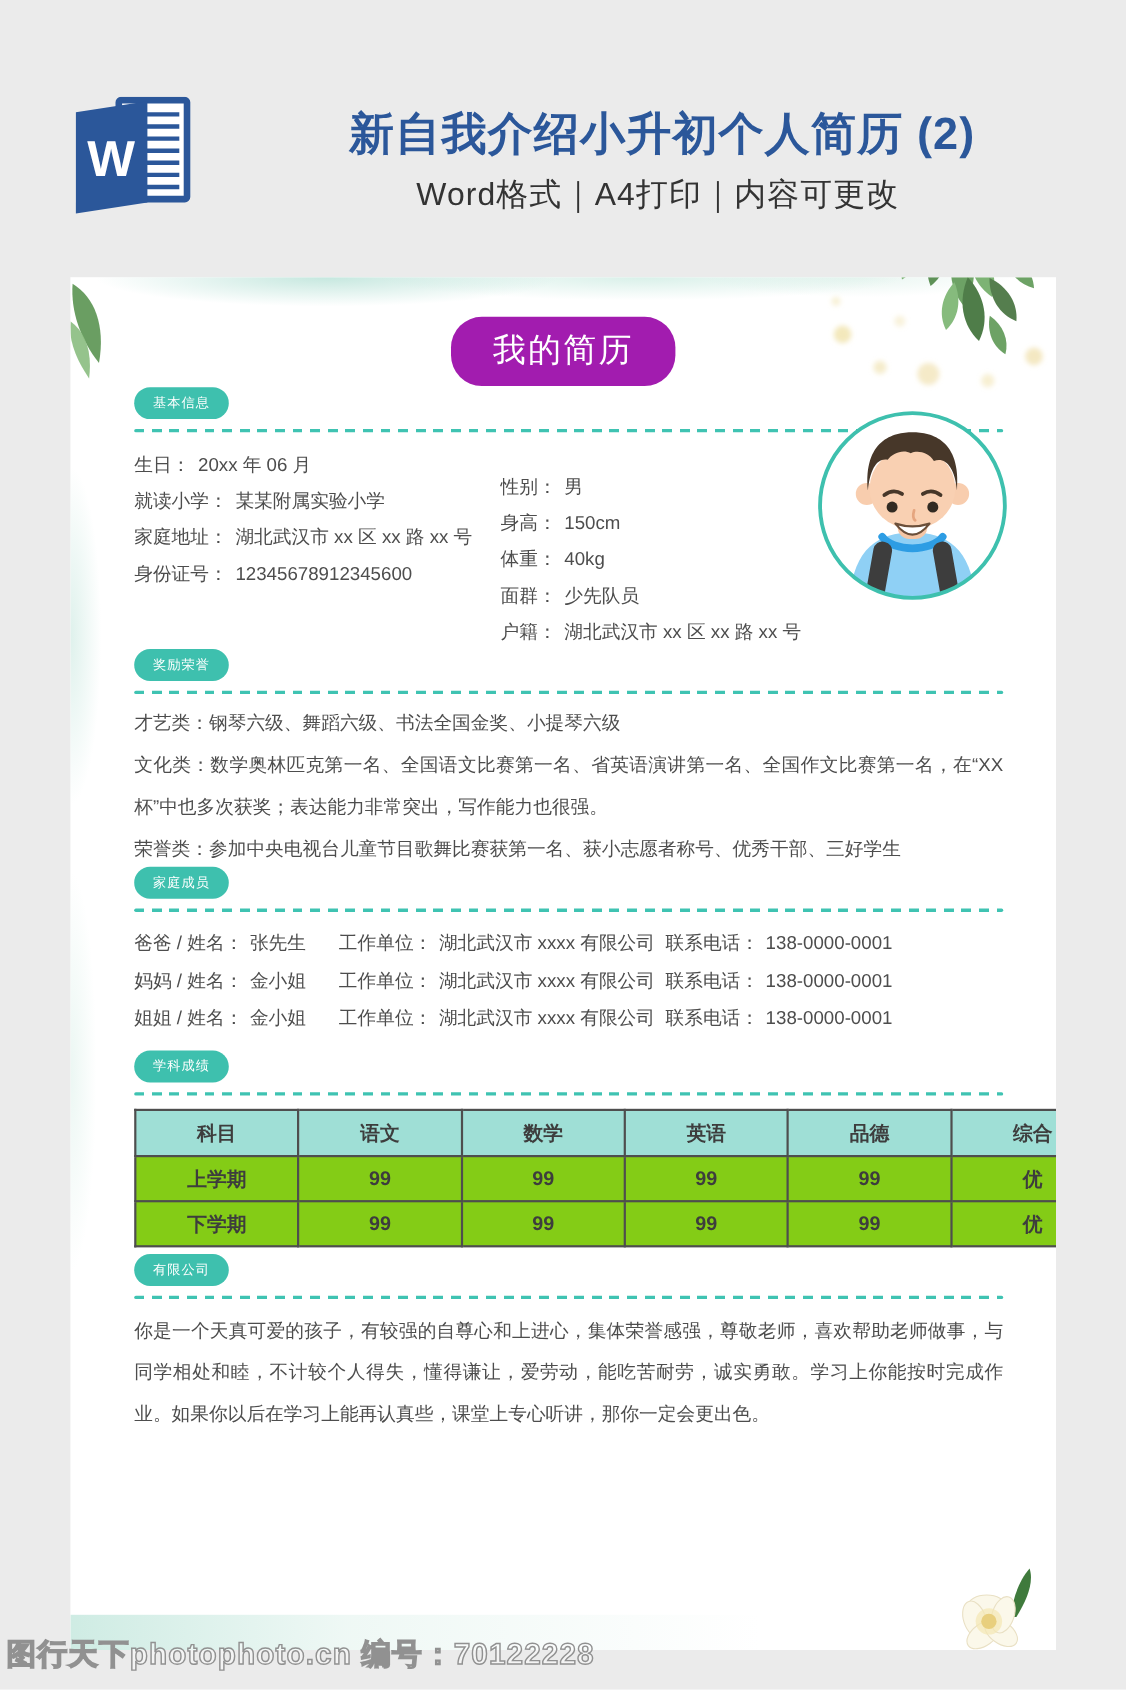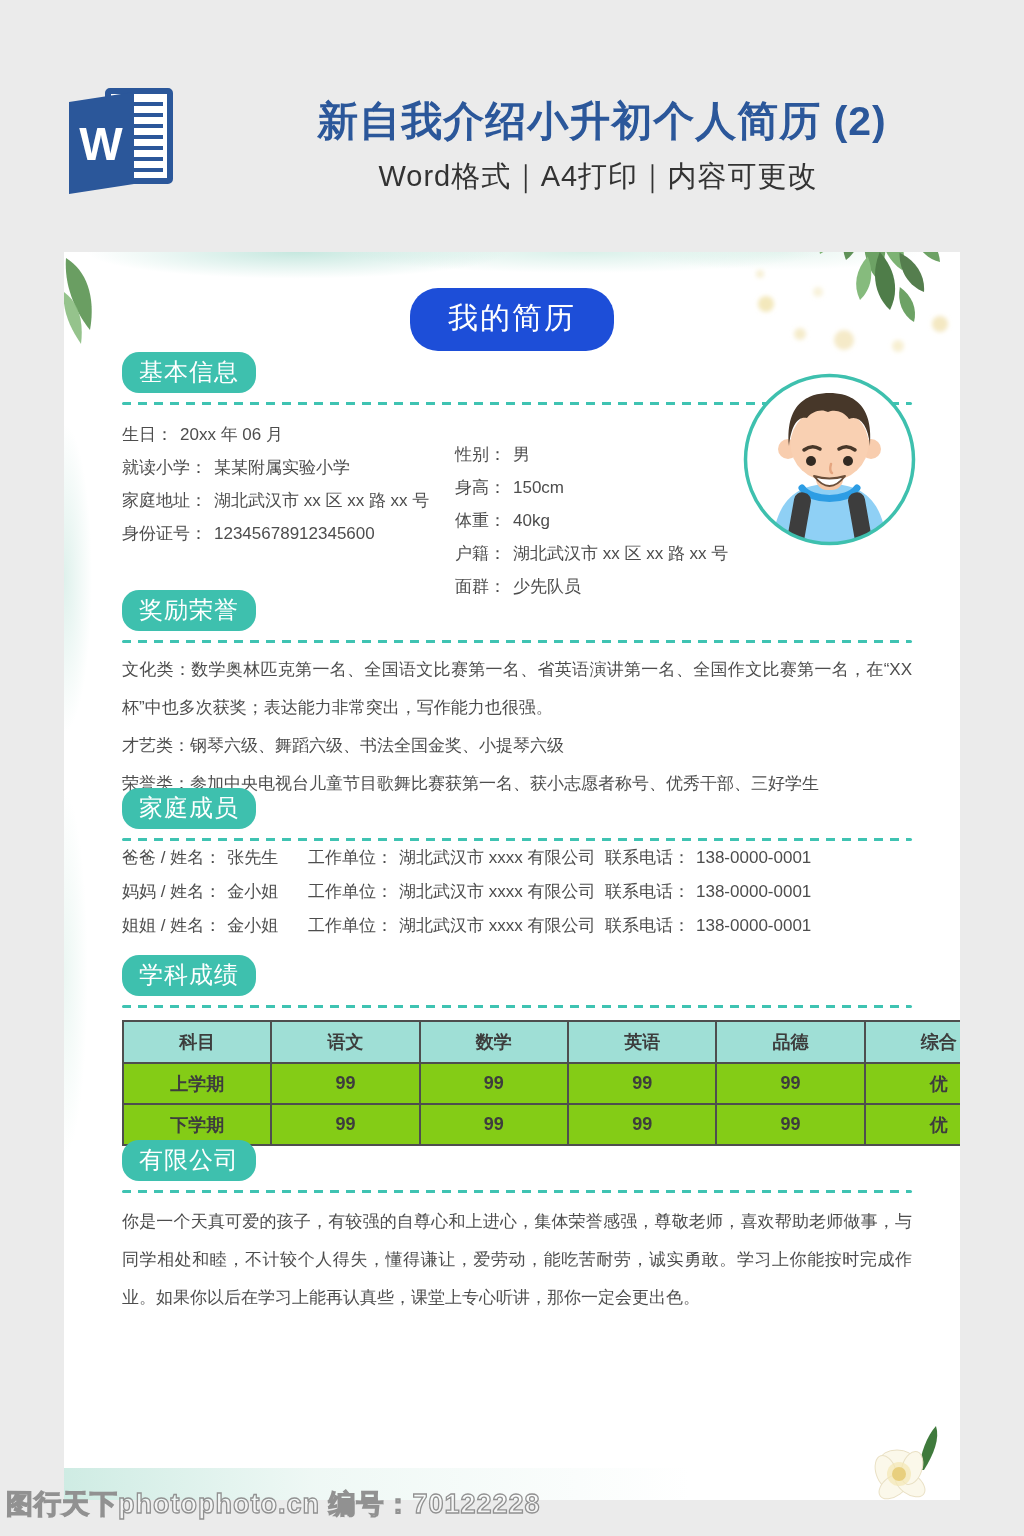--- a/index.html
+++ b/index.html
@@ -40,27 +40,27 @@
   .watercolor-bottom{
     position:absolute;left:0;bottom:0;width:70%;height:32px;pointer-events:none;
     background:linear-gradient(to right, rgba(167,220,205,.55), rgba(190,228,215,.25) 40%, rgba(190,228,215,0));
   }
   .leaves-right{position:absolute;right:0;top:0;width:212px;height:120px;}
   .leaves-left{position:absolute;left:0;top:0;width:64px;height:110px;}
   .flower{position:absolute;right:0;bottom:0;width:118px;height:78px;}
   
   .banner{
     position:absolute;top:36px;left:50%;transform:translateX(-50%);
-    background:#1d4ed8;color:#fff;font-size:30px;letter-spacing:2px;
+    background:#a21caf;color:#fff;font-size:30px;letter-spacing:2px;
     padding:10px 38px 12px;border-radius:28px;white-space:nowrap;
   }
   
   .sec{position:absolute;left:58px;width:790px;}
   .badge{
-    display:inline-block;background:#3ec0ae;color:#fff;font-size:24px;
+    display:inline-block;background:#3ec0ae;color:#fff;font-size:12px;
     line-height:1;padding:8px 17px 9px;border-radius:17px;letter-spacing:1px;
   }
   .dash{
     height:3px;margin-top:9px;border-radius:2px;
     background:repeating-linear-gradient(90deg,#3fc3b2 0 9px,transparent 9px 16px);
   }
   #sec-basic{top:100px;}
   #sec-awards{top:338px;}
   #sec-family{top:536px;}
   #sec-grades{top:703px;}
@@ -71,21 +71,21 @@
   .info-col{display:flex;flex-direction:column;}
   .info-col.left{width:333px;}
   .info-col.right{width:300px;margin-top:20px;}
   .info-row{height:33px;line-height:33px;font-size:17px;color:#4d4d4d;white-space:nowrap;}
   .info-row .val{margin-left:7px;}
   .avatar{position:absolute;left:678px;top:120px;width:175px;height:175px;}
   
   .lines{margin-top:8px;font-size:17px;color:#4d4d4d;line-height:38px;text-align:justify;}
   .para{margin:10px 0 0;font-size:17px;color:#4d4d4d;line-height:38px;text-align:justify;}
   
-  .family-rows{}
+  .family-rows{margin-top:12px;}
   .family-row{display:flex;height:34px;line-height:34px;font-size:17px;color:#4d4d4d;white-space:nowrap;}
   .family-row .g1{width:186px;}
   .family-row .g2{width:297px;}
   .family-row .g1 .val,.family-row .g2 .val,.family-row .g3 .val{margin-left:6px;}
   
   .grades-table{
     margin-top:12px;width:892px;border-collapse:collapse;table-layout:fixed;
     font-size:18px;font-weight:700;color:#3d3d3d;
   }
   .grades-table th,.grades-table td{
@@ -190,22 +190,22 @@
       <div class="info-col left">
         <div class="info-row"><span>生日：</span><span class="val">20xx 年 06 月</span></div>
         <div class="info-row"><span>就读小学：</span><span class="val">某某附属实验小学</span></div>
         <div class="info-row"><span>家庭地址：</span><span class="val">湖北武汉市 xx 区 xx 路 xx 号</span></div>
         <div class="info-row"><span>身份证号：</span><span class="val">12345678912345600</span></div>
       </div>
       <div class="info-col right">
         <div class="info-row"><span>性别：</span><span class="val">男</span></div>
         <div class="info-row"><span>身高：</span><span class="val">150cm</span></div>
         <div class="info-row"><span>体重：</span><span class="val">40kg</span></div>
+        <div class="info-row"><span>面群：</span><span class="val">少先队员</span></div>
         <div class="info-row"><span>户籍：</span><span class="val">湖北武汉市 xx 区 xx 路 xx 号</span></div>
-        <div class="info-row"><span>面群：</span><span class="val">少先队员</span></div>
       </div>
     </div>
   </div>
 
   <div class="avatar">
     <svg viewBox="0 0 175 175" width="175" height="175">
       <defs>
           <clipPath id="avclip">
             <circle cx="87.5" cy="87.5" r="84"></circle>
           </clipPath>
@@ -229,22 +229,22 @@
         <path d="M72,104 Q87.5,124 103,104 Q87.5,109 72,104 Z" fill="#ffffff" stroke="#6b4f3a" stroke-width="2" stroke-linejoin="round"></path>
       </g>
       <circle cx="87.5" cy="87.5" r="84" fill="none" stroke="#3ec0ae" stroke-width="3.5"></circle>
     </svg>
   </div>
 
   <div class="sec" id="sec-awards">
     <span class="badge">奖励荣誉</span>
     <div class="dash"></div>
     <div class="lines">
+      <div>才艺类：钢琴六级、舞蹈六级、书法全国金奖、小提琴六级</div>
       <div>文化类：数学奥林匹克第一名、全国语文比赛第一名、省英语演讲第一名、全国作文比赛第一名，在“XX 杯”中也多次获奖；表达能力非常突出，写作能力也很强。</div>
-      <div>才艺类：钢琴六级、舞蹈六级、书法全国金奖、小提琴六级</div>
       <div>荣誉类：参加中央电视台儿童节目歌舞比赛获第一名、获小志愿者称号、优秀干部、三好学生</div>
     </div>
   </div>
 
   <div class="sec" id="sec-family">
     <span class="badge">家庭成员</span>
     <div class="dash"></div>
     <div class="family-rows">
       <div class="family-row">
         <span class="g1"><span>爸爸 / 姓名：</span><span class="val">张先生</span></span>

